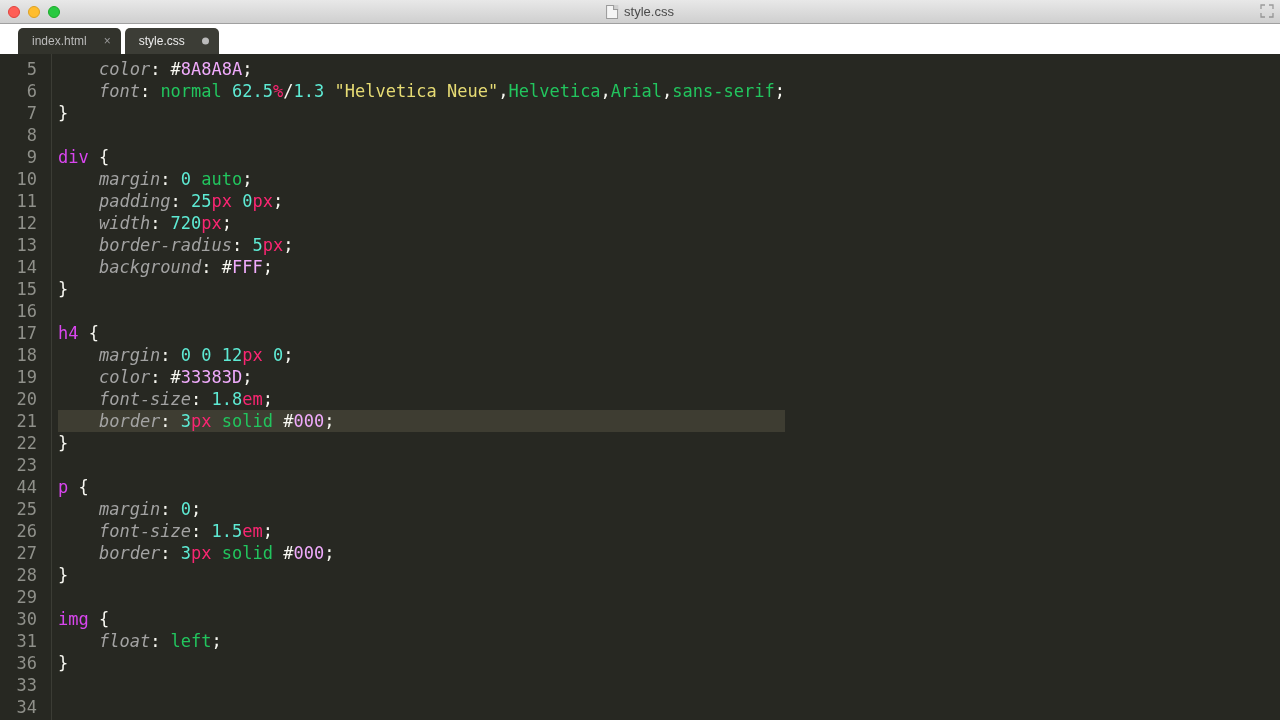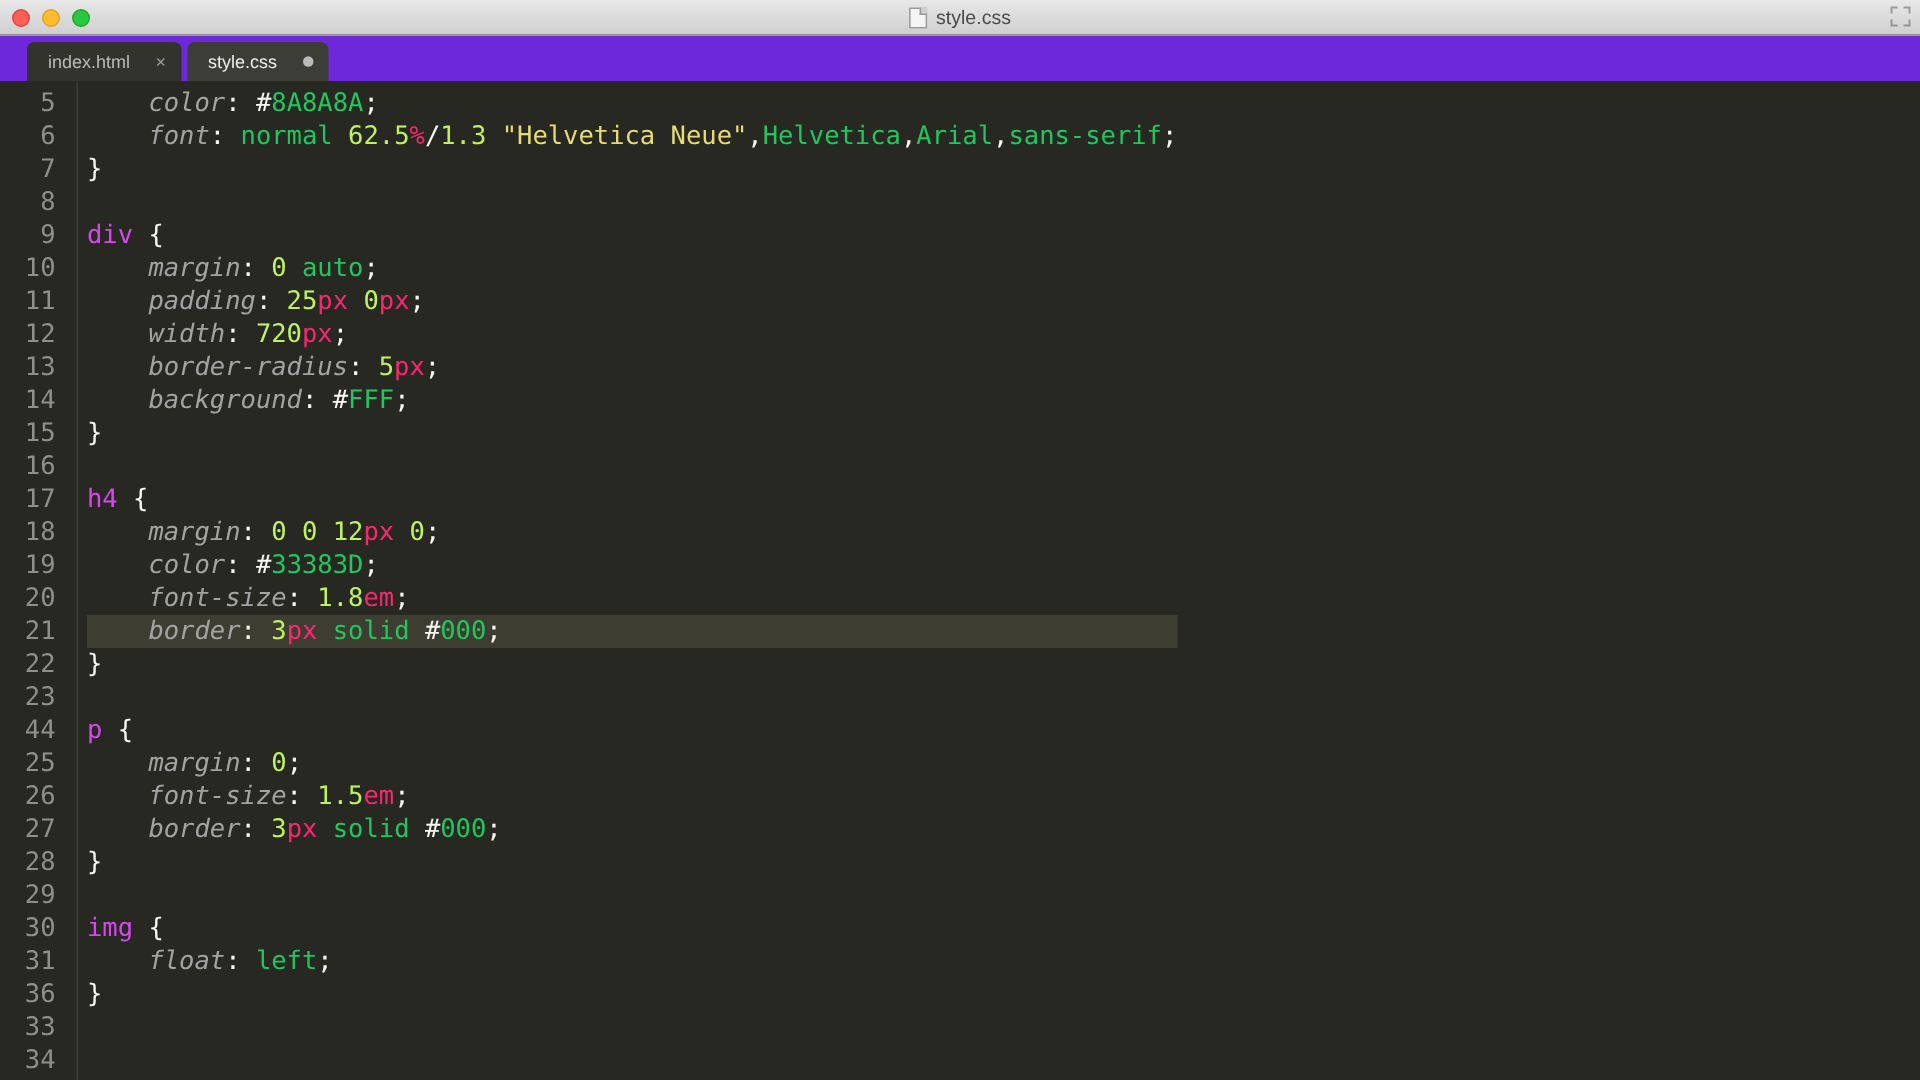--- a/index.html
+++ b/index.html
@@ -38,21 +38,21 @@
   }
   .expand-icon {
     position: absolute; right: 6px; top: 4px;
     width: 14px; height: 14px; opacity: 0.5;
   }
   .expand-icon svg { width: 14px; height: 14px; }
 
   
   .tabbar {
     height: 30px;
-    background: #6d28d9;
+    background: #ffffff;
     display: flex;
     align-items: flex-end;
     padding-left: 18px;
   }
   .tab {
     height: 26px;
     padding: 0 34px 0 14px;
     display: flex; align-items: center;
     font-size: 12px;
     font-family: -apple-system, "Helvetica Neue", sans-serif;
@@ -92,26 +92,26 @@
     padding-left: 6px;
     padding-top: 4px;
     white-space: pre;
   }
   .code .line { height: 22px; }
   .code .line.current { background: #3e3d32; }
 
   
   .sel   { color: #d946ef; }                 
   .prop  { color: #a3a3a3; font-style: italic; } 
-  .num   { color: #bef264; margin-top: 36px; }                 
+  .num   { color: #5eead4; margin-top: 36px; }                 
   .unit  { color: #f92672; }                 
   .str   { color: #e6db74; }                 
   .id    { color: #22c55e; }                 
   .punct { color: #f8f8f2; }                 
-  .hex   { color: #22c55e; }
+  .hex   { color: #f0abfc; }
 
 </style>
 </head>
 <body>
 
 <div class="titlebar">
   <div class="traffic-lights">
     <div class="tl tl-close"></div>
     <div class="tl tl-min"></div>
     <div class="tl tl-max"></div>

